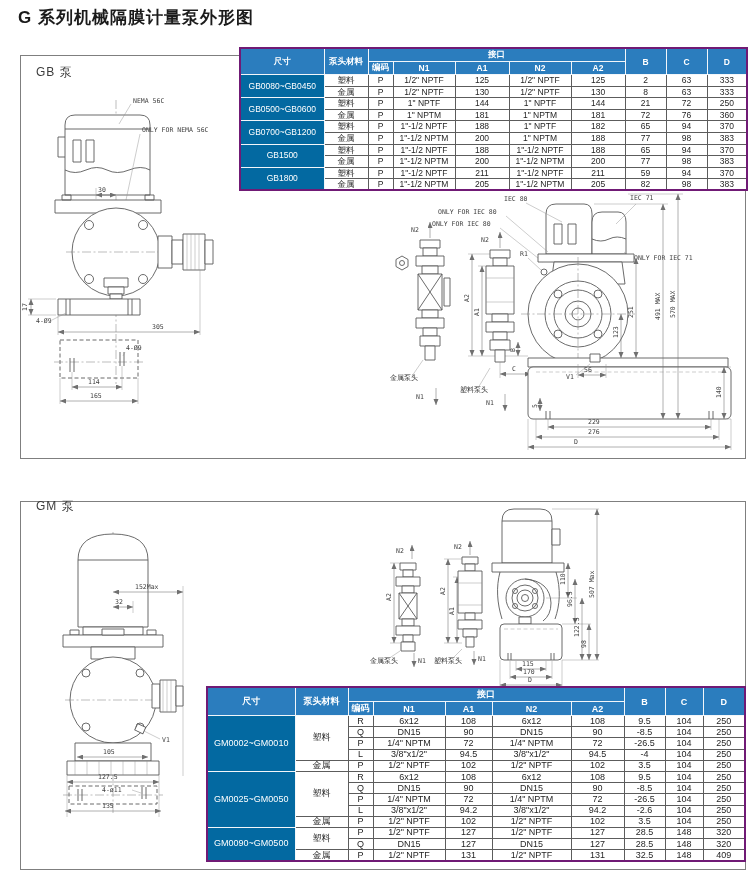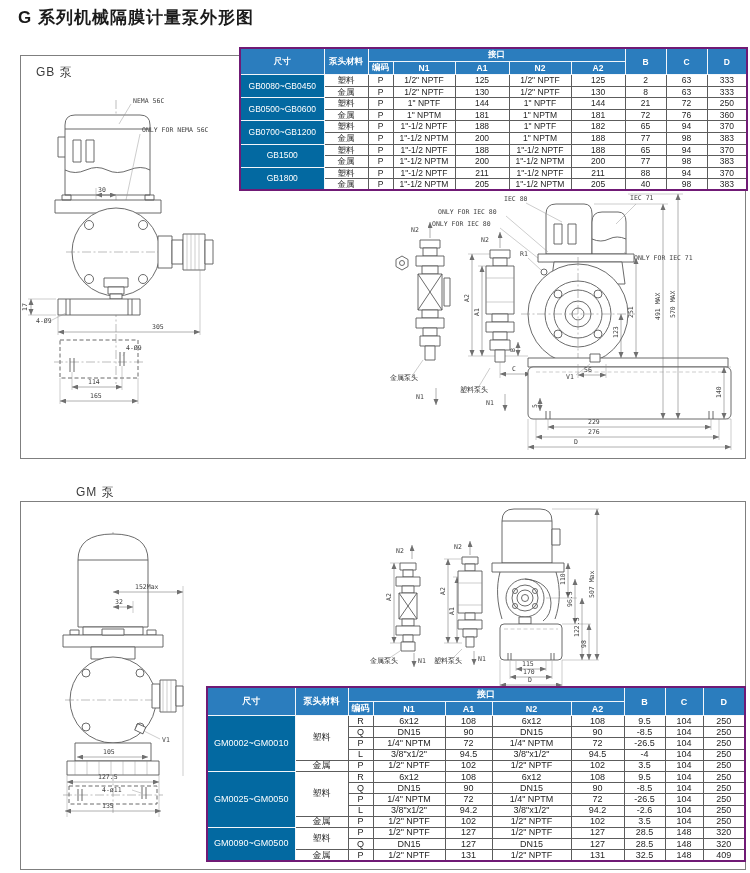--- a/index.html
+++ b/index.html
@@ -4,21 +4,21 @@
 <style>
   html,body{margin:0;padding:0;background:#ffffff;}
   .page{position:relative;width:750px;height:873px;background:#fff;overflow:hidden;
         font-family:"Liberation Sans","DejaVu Sans",sans-serif;}
   .title{position:absolute;left:18px;top:6px;font-size:17px;font-weight:bold;color:#1b1b1b;letter-spacing:1px;}
   .panel{position:absolute;border:1px solid #7f7f7f;background:#fff;}
   #gb-panel{left:20px;top:55px;width:724px;height:402px;}
   #gm-panel{left:20px;top:501px;width:724px;height:367px;}
   .panel-label{position:absolute;font-size:12px;color:#3c3c3c;letter-spacing:1px;}
   #gb-label{left:36px;top:64px;}
-  #gm-label{left:36px;top:484px;margin-left:40px;}
+  #gm-label{left:36px;top:498px;}
 
   table.spec{position:absolute;border-collapse:collapse;table-layout:fixed;background:#fff;border:2px solid #701a75;}
   .spec th{background:#2b7dbe;color:#fff;border:1px solid #f2f6fa;font-weight:bold;padding:0;text-align:center;}
   .spec td{border:1px solid #5c5c5c;color:#1f1f1f;text-align:center;padding:0;line-height:1;background:#fff;white-space:nowrap;overflow:hidden;}
   .spec td.size{background:#0369a1;color:#fff;border:1px solid #f2f6fa;}
   #gb-table{left:239px;top:47px;width:507px;font-size:8.5px;}
   #gb-table thead tr{height:13px;}
   #gb-table tbody tr{height:11.6px;}
   #gm-table{left:206px;top:686px;width:539px;font-size:9px;}
   #gm-table thead tr{height:13px;}
@@ -567,32 +567,32 @@
           <td>383</td>
       </tr>
       <tr>
         <td class="size" rowspan="2">GB1800</td>
         <td>塑料</td>
           <td>P</td>
           <td>1"-1/2 NPTF</td>
           <td>211</td>
           <td>1"-1/2 NPTF</td>
           <td>211</td>
-          <td>88</td>
+          <td>59</td>
           <td>94</td>
           <td>370</td>
       </tr>
       <tr>
         <td>金属</td>
           <td>P</td>
           <td>1"-1/2 NPTM</td>
           <td>205</td>
           <td>1"-1/2 NPTM</td>
           <td>205</td>
-          <td>40</td>
+          <td>82</td>
           <td>98</td>
           <td>383</td>
       </tr>
     </tbody>
   </table>
 
   <table class="spec" id="gm-table">
     <colgroup>
       <col style="width:88px">
         <col style="width:53px">

